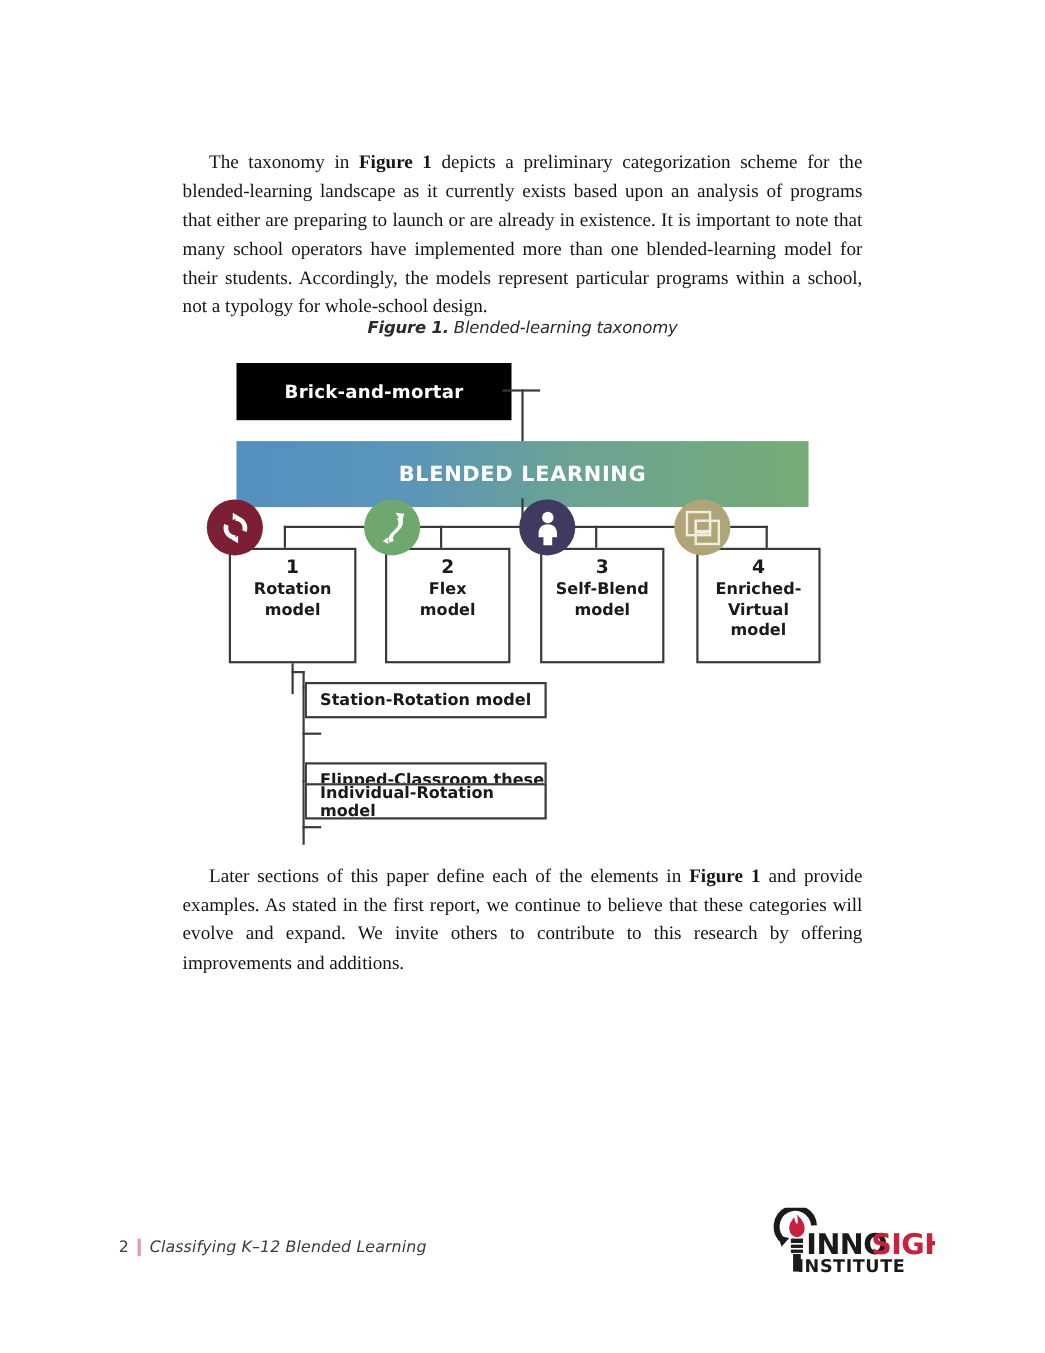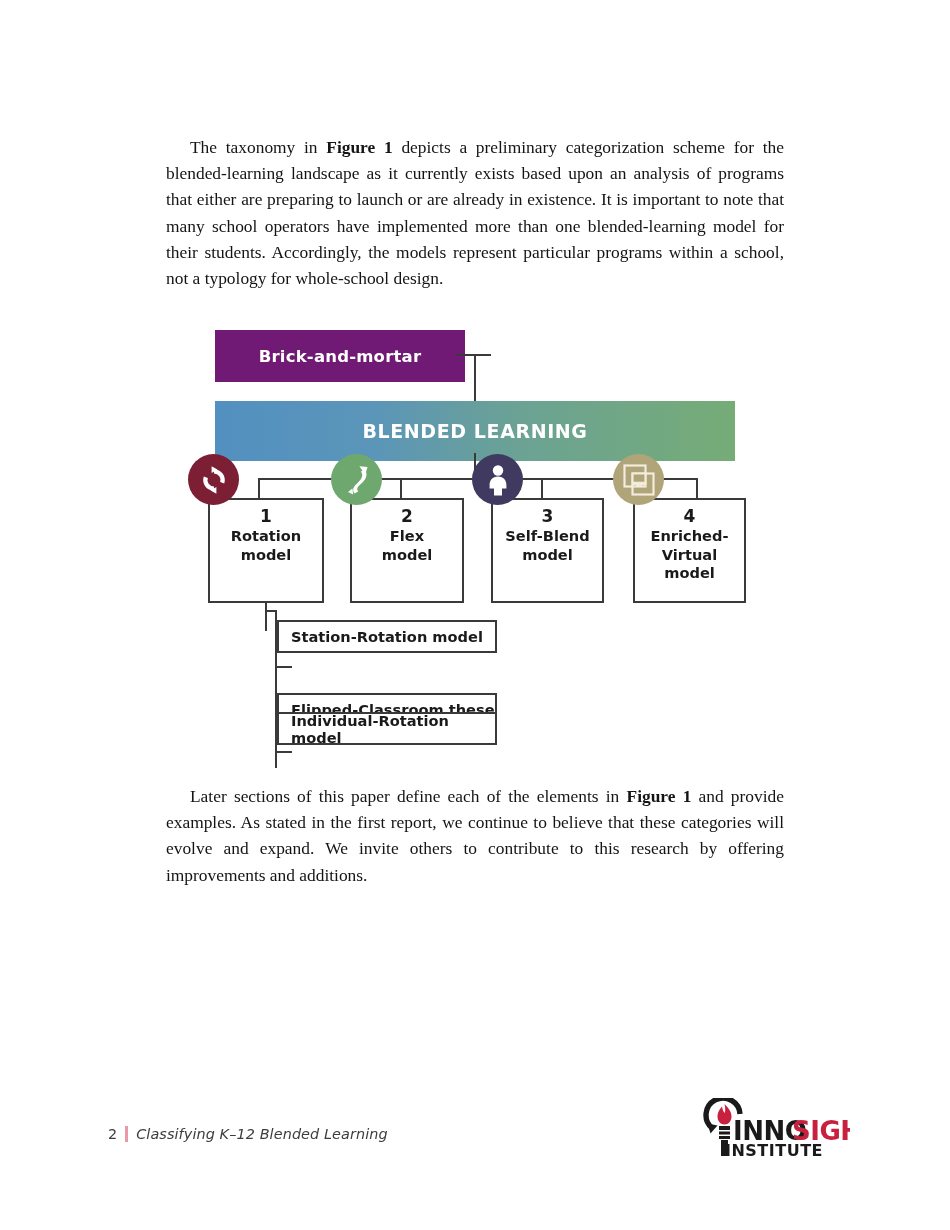--- a/index.html
+++ b/index.html
@@ -79,21 +79,21 @@
     font-family: "DejaVu Sans", sans-serif;
     font-weight: bold;
     letter-spacing: 0.2px;
   }
 
   #bar-brick {
     left: 20px;
     top: 2px;
     width: 250px;
     height: 52px;
-    background: #701a75;
+    background: #000000;
     font-size: 16.5px;
   }
   #bar-online {
     left: 284px;
     top: 2px;
     width: 256px;
     height: 52px;
     background: #76ac76;
     font-size: 16.5px;
   }
@@ -229,20 +229,21 @@
     height: 62px;
   }
 </style>
 </head>
 <body>
 
 <div class="page">
 
   <div class="para" id="para-top"><span>The taxonomy in </span><b>Figure 1</b><span> depicts a preliminary categorization scheme for the blended-learning landscape as it currently exists based upon an analysis of programs that either are preparing to launch or are already in existence. It is important to note that many school operators have implemented more than one blended-learning model for their students. Accordingly, the models represent particular programs within a school, not a typology for whole-school design.</span></div>
 
+  <div class="fig-caption"><span class="cap-label">Figure 1.</span><span> Blended-learning taxonomy</span></div>
 
   <div class="figure">
 
     <div class="bar" id="bar-brick">
         <span>Brick-and-mortar</span>
       </div>
 
     <div class="ln ln-h" id="ln-top-cross"></div>
     <div class="ln ln-v" id="ln-top-stub"></div>
 

